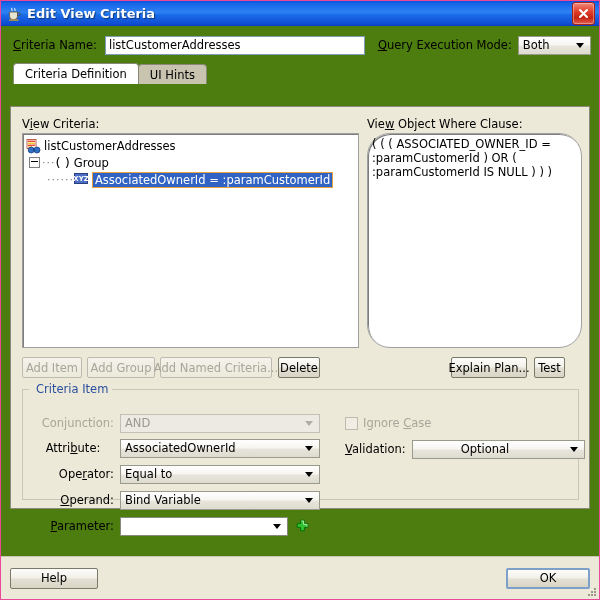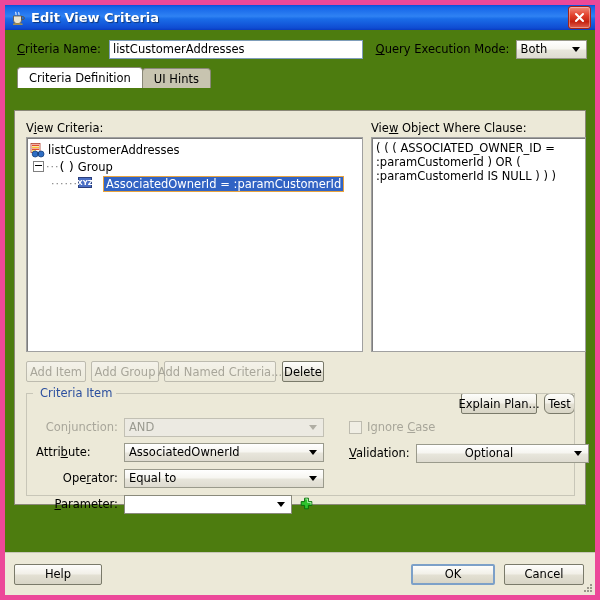--- a/index.html
+++ b/index.html
@@ -8,21 +8,21 @@
     overflow: hidden;
     background: #ffffff;
     font-family: "DejaVu Sans", sans-serif;
     font-size: 11px;
     color: #000000;
   }
   .window {
     position: absolute; left: 0; top: 0;
     width: 600px; height: 600px;
     box-sizing: border-box;
-    border: 5px solid #ec4899;
+    border: 1px solid #ec4899;
     background: #ece9d8;
     display: flex; flex-direction: column;
   }
   
   .titlebar {
     height: 25px; flex: none;
     background: linear-gradient(to bottom,#0a4fd6 0%,#1464e8 8%,#2f82f3 45%,#1a6de8 55%,#0f4cd2 92%,#0a3cc0 100%);
     display: flex; align-items: center;
     padding: 0 2px 0 5px;
     position: relative;
@@ -264,87 +264,94 @@
             <span>listCustomerAddresses</span>
           </div>
           <div class="trow" style="padding-left:4px;">
             <span class="expander"></span>
             <span class="dotline">···</span>
             <span class="paren">( )</span>
             <span style="margin-left:4px;">Group</span>
           </div>
           <div class="trow" style="padding-left:22px;">
             <span class="dotline">······</span>
-            <span class="node-icon" style="width:14px;height:14px;margin-right:11px;">
+            <span class="node-icon" style="width:14px;height:14px;margin-right:4px;">
               <svg width="14" height="11" viewBox="0 0 14 11">
                 <rect x="0.5" y="0.5" width="13" height="10" fill="#4a6ec4" stroke="#2b3f7c" stroke-width="1"></rect>
                 <text x="7" y="8" font-family="DejaVu Sans, sans-serif" font-size="7" font-weight="bold" fill="#ffffff" text-anchor="middle">XYZ</text>
               </svg>
             </span>
             <span class="sel">AssociatedOwnerId = :paramCustomerId</span>
           </div>
         </div>
       </div>
 
       <div style="position:absolute; left:356px; top:10px;">
         <span class="pane-label">Vie<u>w</u> Object Where Clause:</span>
       </div>
-      <div class="whitebox" style="position:absolute; left:356px; top:26px; width:215px; height:215px;">
+      <div class="whitebox" style="position:absolute; left:356px; top:26px; width:215px; height:215px;border-radius:23px;">
         <div class="wc">( ( ( ASSOCIATED_OWNER_ID =
 :paramCustomerId  )  OR  (
 :paramCustomerId IS NULL ) ) )</div>
       </div>
 
       <div style="position:absolute; left:11px; top:250px; display:flex; align-items:center;">
         <span class="btn disabled" style="width:60px;">
           <span>Add Item</span>
           </span>
         <span class="btn disabled" style="width:68px; margin-left:5px;">
           <span>Add Group</span>
           </span>
         <span class="btn disabled" style="width:112px; margin-left:5px;">
           <span>Add Named Criteria...</span>
           </span>
         <span class="btn" style="width:42px; margin-left:6px;">
           <span>Delete</span>
           </span>
       </div>
-      <div style="position:absolute; right:10px; top:250px; display:flex; align-items:center;margin-top:32px;">
+      <div style="position:absolute; right:24px; top:250px; display:flex; align-items:center;">
         <span class="btn" style="width:76px;">
           <span>Explain Plan...</span>
           </span>
-        <span class="btn" style="width:31px; margin-left:7px;border-radius:6px;">
+        <span class="btn" style="width:31px; margin-left:7px;">
           <span>Test</span>
           </span>
       </div>
 
       <div class="groupbox" style="left:11px; right:10px; top:282px; bottom:8px;">
         <span class="gtopleft"></span>
         <span class="gtopright"></span>
         <span class="gtitle">Criteria Item</span>
 
         <div style="position:absolute; left:9px; top:22px; width:300px;">
           <div class="row" style="height:24px;">
             <span class="lbl dimtext" style="width:82px; text-align:right;">Conjunction:</span>
             <span class="combo disabled" style="width:200px; margin-left:6px;">
               <span>AND</span>
               <span class="arrow"></span>
             </span>
           </div>
           <div class="row" style="height:26px;">
-            <span class="lbl" style="width:82px; text-align:left;">Attri<u>b</u>ute:</span>
+            <span class="lbl" style="width:82px; text-align:center;">Attri<u>b</u>ute:</span>
             <span class="combo" style="width:200px; margin-left:6px;">
               <span>AssociatedOwnerId</span>
               <span class="arrow"></span>
             </span>
           </div>
           <div class="row" style="height:26px;">
             <span class="lbl" style="width:82px; text-align:right;">Ope<u>r</u>ator:</span>
             <span class="combo" style="width:200px; margin-left:6px;">
               <span>Equal to</span>
+              <span class="arrow"></span>
+            </span>
+          </div>
+          <div class="row" style="height:26px;">
+            <span class="lbl" style="width:82px; text-align:right;"><u>O</u>perand:</span>
+            <span class="combo" style="width:200px; margin-left:6px;">
+              <span>Bind Variable</span>
               <span class="arrow"></span>
             </span>
           </div>
           <div class="row" style="height:26px;">
             <span class="lbl" style="width:82px; text-align:right;"><u>P</u>arameter:</span>
             <span class="combo" style="width:168px; margin-left:6px; background:#fff; border-color:#8a8a7c;">
               <span class="arrow"></span>
             </span>
             <span style="margin-left:7px; display:inline-flex;">
               <svg width="15" height="15" viewBox="0 0 15 15">
@@ -372,23 +379,20 @@
     </div>
   </div>
 
   <div class="bottombar">
     <span class="btn" style="width:88px;">
       <span>Help</span>
       </span>
     <span style="flex:1"></span>
     <span class="btn default" style="width:84px;">
       <span>OK</span>
-      </span>
-    <span class="btn" style="width:80px; margin-left:9px; margin-right:2px;">
-      <span>Cancel</span>
       </span>
     <span class="grip">
       <svg width="12" height="12" viewBox="0 0 12 12">
         <g fill="#9a978a">
           <rect x="9" y="2" width="2" height="2"></rect>
             <rect x="6" y="5" width="2" height="2"></rect>
           <rect x="9" y="5" width="2" height="2"></rect>
             <rect x="3" y="8" width="2" height="2"></rect>
           <rect x="6" y="8" width="2" height="2"></rect>
             <rect x="9" y="8" width="2" height="2"></rect>

